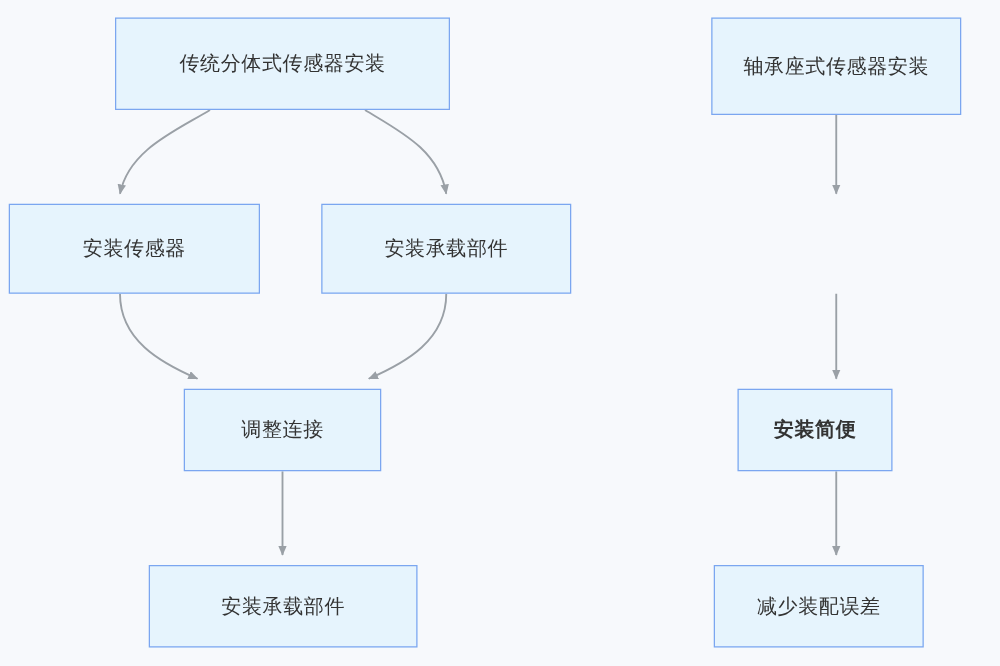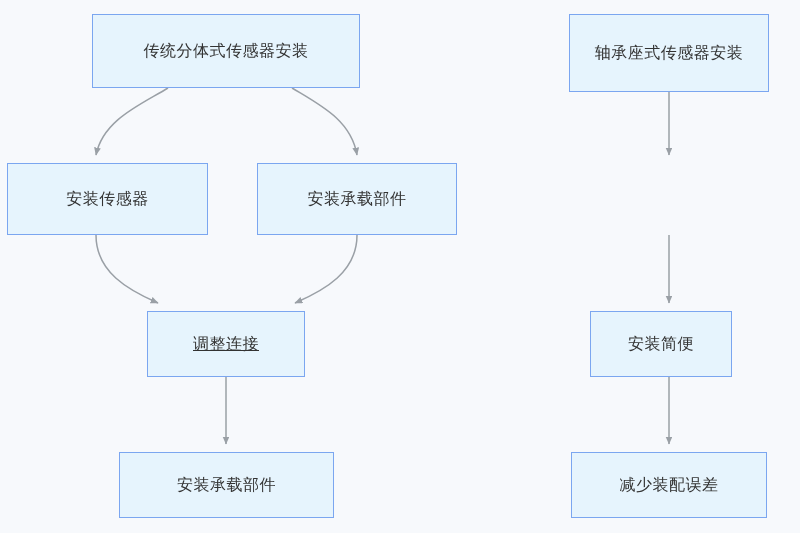--- a/index.html
+++ b/index.html
@@ -39,27 +39,27 @@
     font-size: 16px;
     line-height: 1.2;
     letter-spacing: 0.5px;
     white-space: nowrap;
     z-index: 2;
   }
   
   #n-trad      { left: 92px;  top: 14px;  width: 268px; height: 74px; }
   #n-sensor    { left: 7px;   top: 163px; width: 201px; height: 72px; }
   #n-bearing   { left: 257px; top: 163px; width: 200px; height: 72px; }
-  #n-adjust    { left: 147px; top: 311px; width: 158px; height: 66px; text-decoration: underline; }
+  #n-adjust    { left: 147px; top: 311px; width: 158px; height: 66px; }
   #n-error     { left: 119px; top: 452px; width: 215px; height: 66px; }
   
   #n-housing   { left: 569px; top: 14px;  width: 200px; height: 78px; }
   #n-replace   { left: 545px; top: 163px; width: 248px; height: 72px; }
-  #n-easy      { left: 590px; top: 311px; width: 142px; height: 66px; }
-  #n-less      { left: 571px; top: 452px; width: 196px; height: 66px; }
+  #n-easy      { left: 590px; top: 311px; width: 124px; height: 66px; font-weight: bold; }
+  #n-less      { left: 571px; top: 452px; width: 168px; height: 66px; }
 </style>
 </head>
 <body>
 
 <div id="canvas">
 
   <svg id="edge-layer" viewBox="0 0 800 533" width="800" height="533" xmlns="http://www.w3.org/2000/svg">
     <defs>
       <marker id="arrowhead" markerWidth="9" markerHeight="9" refX="7.4" refY="3.4" orient="auto" markerUnits="userSpaceOnUse">
         <path d="M0,0 L8,3.4 L0,6.8 z" fill="#9aa0a6"></path>

